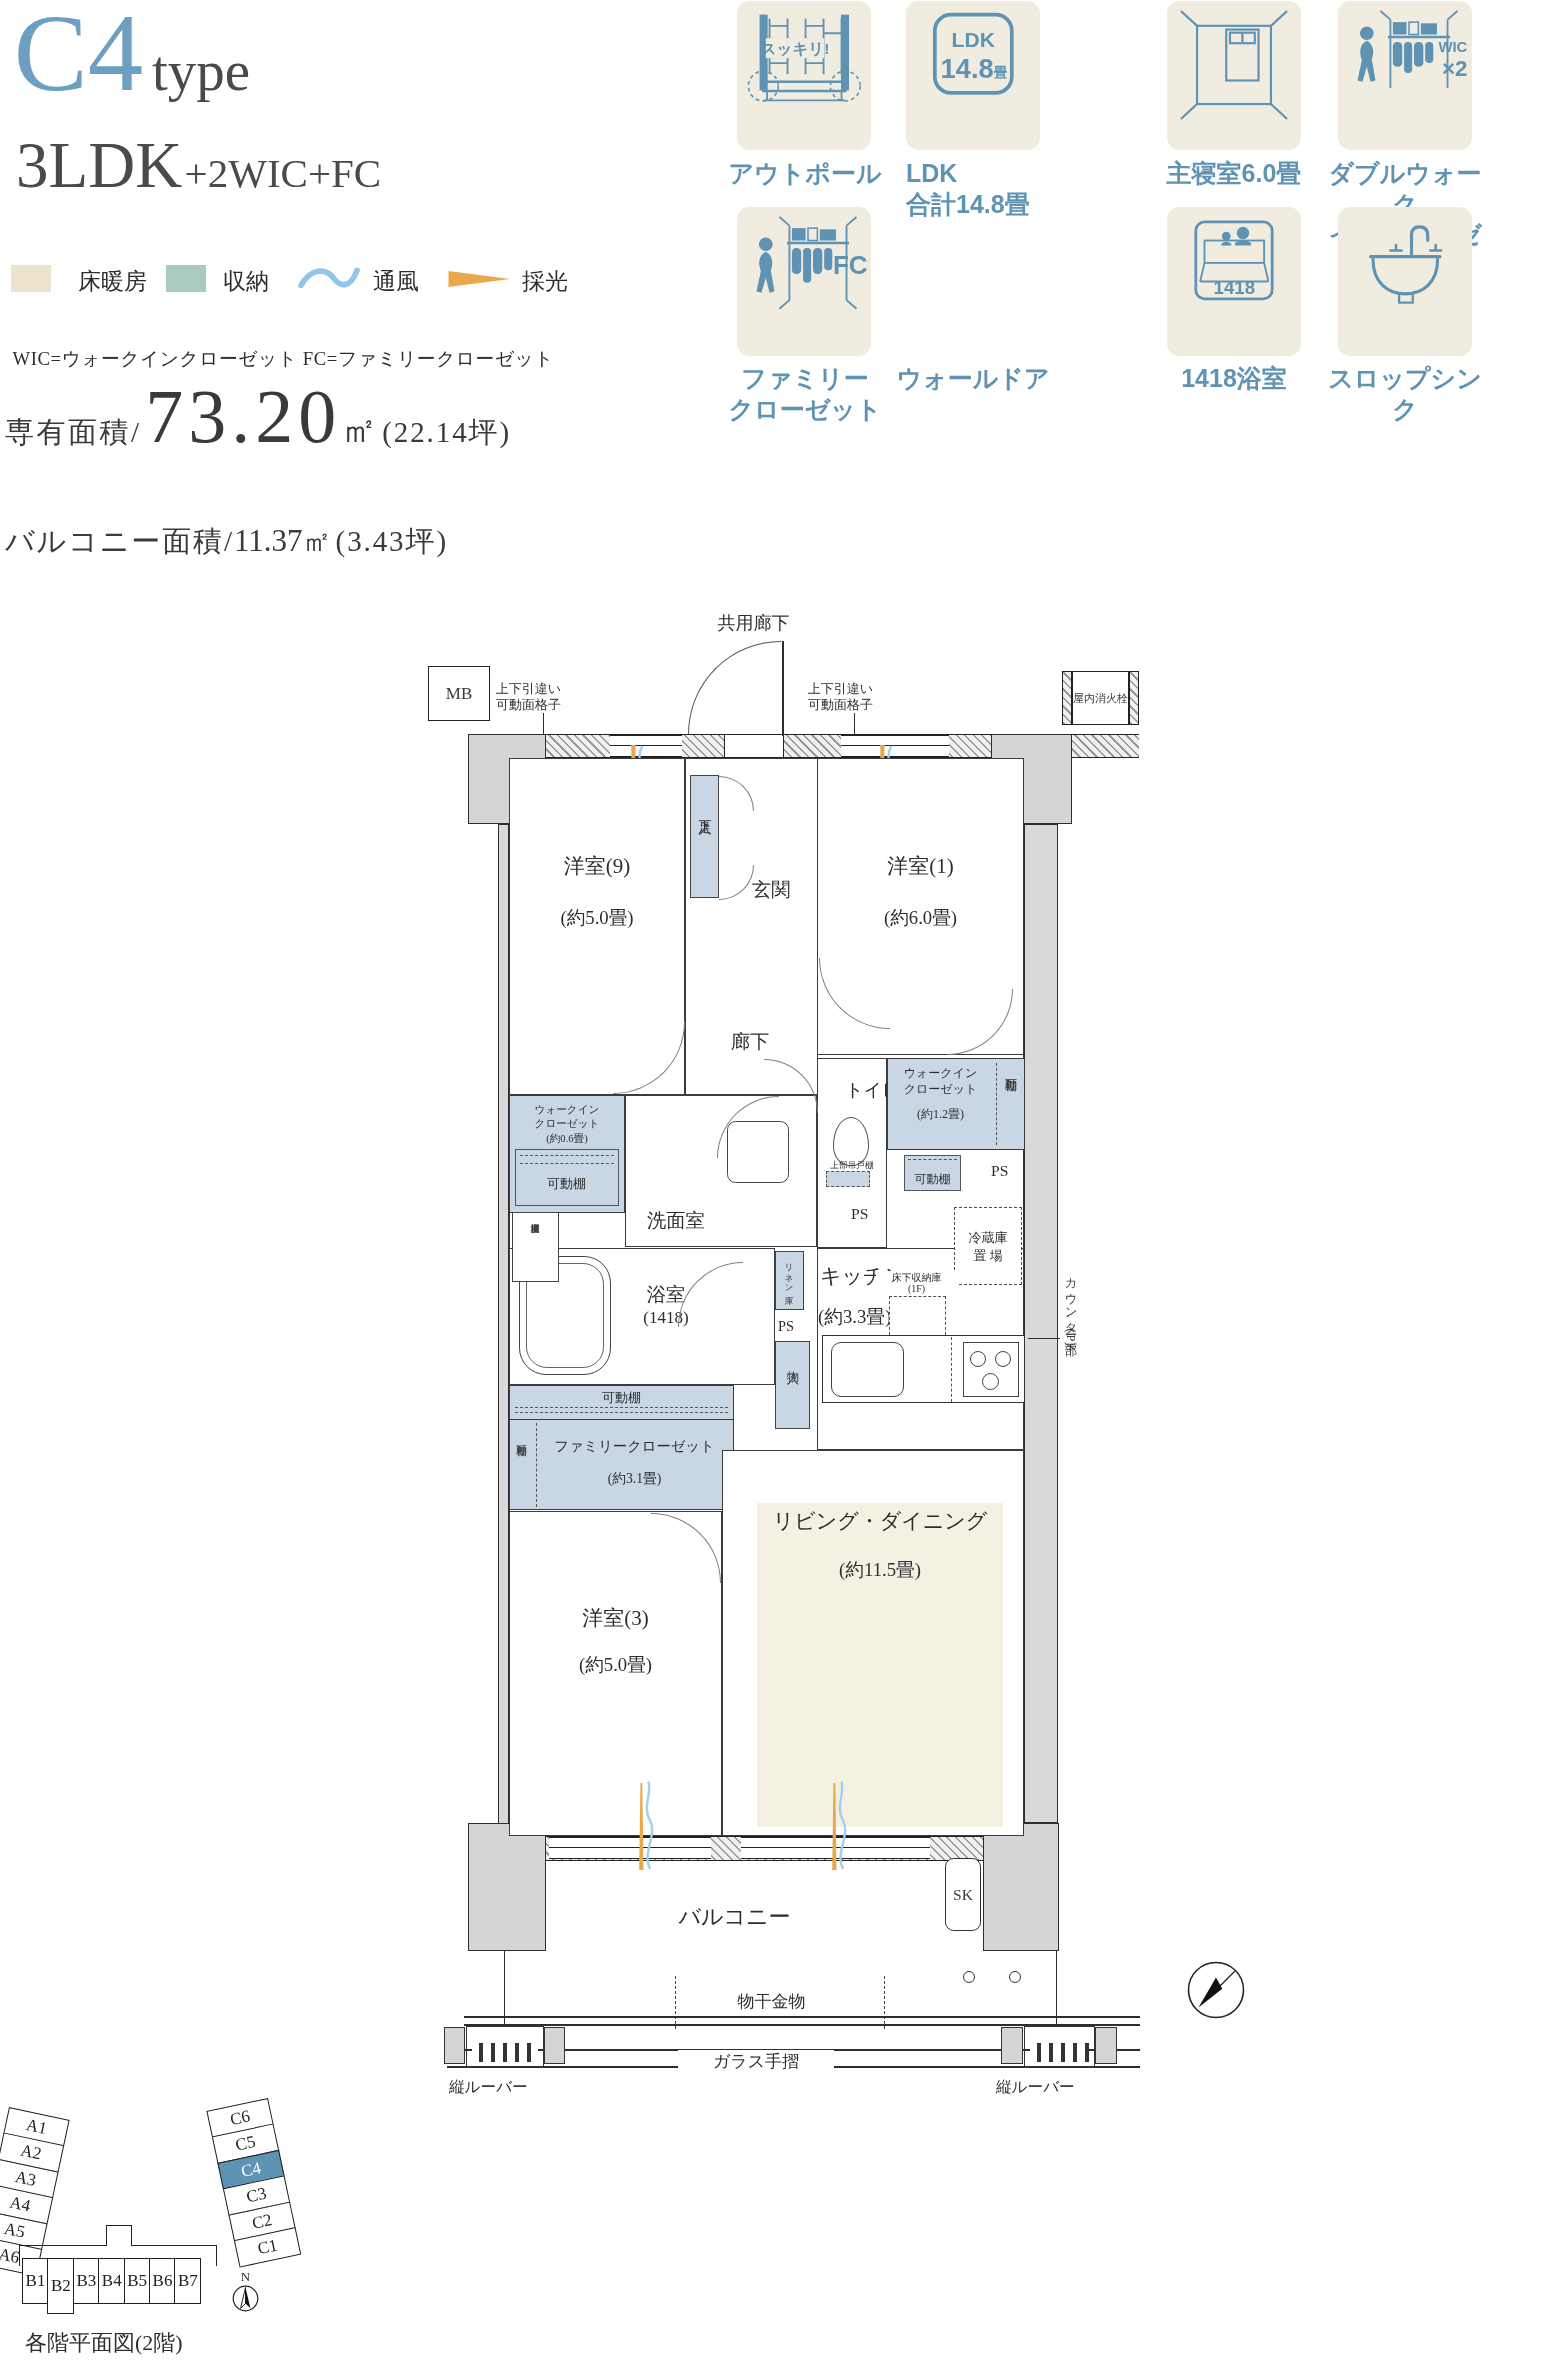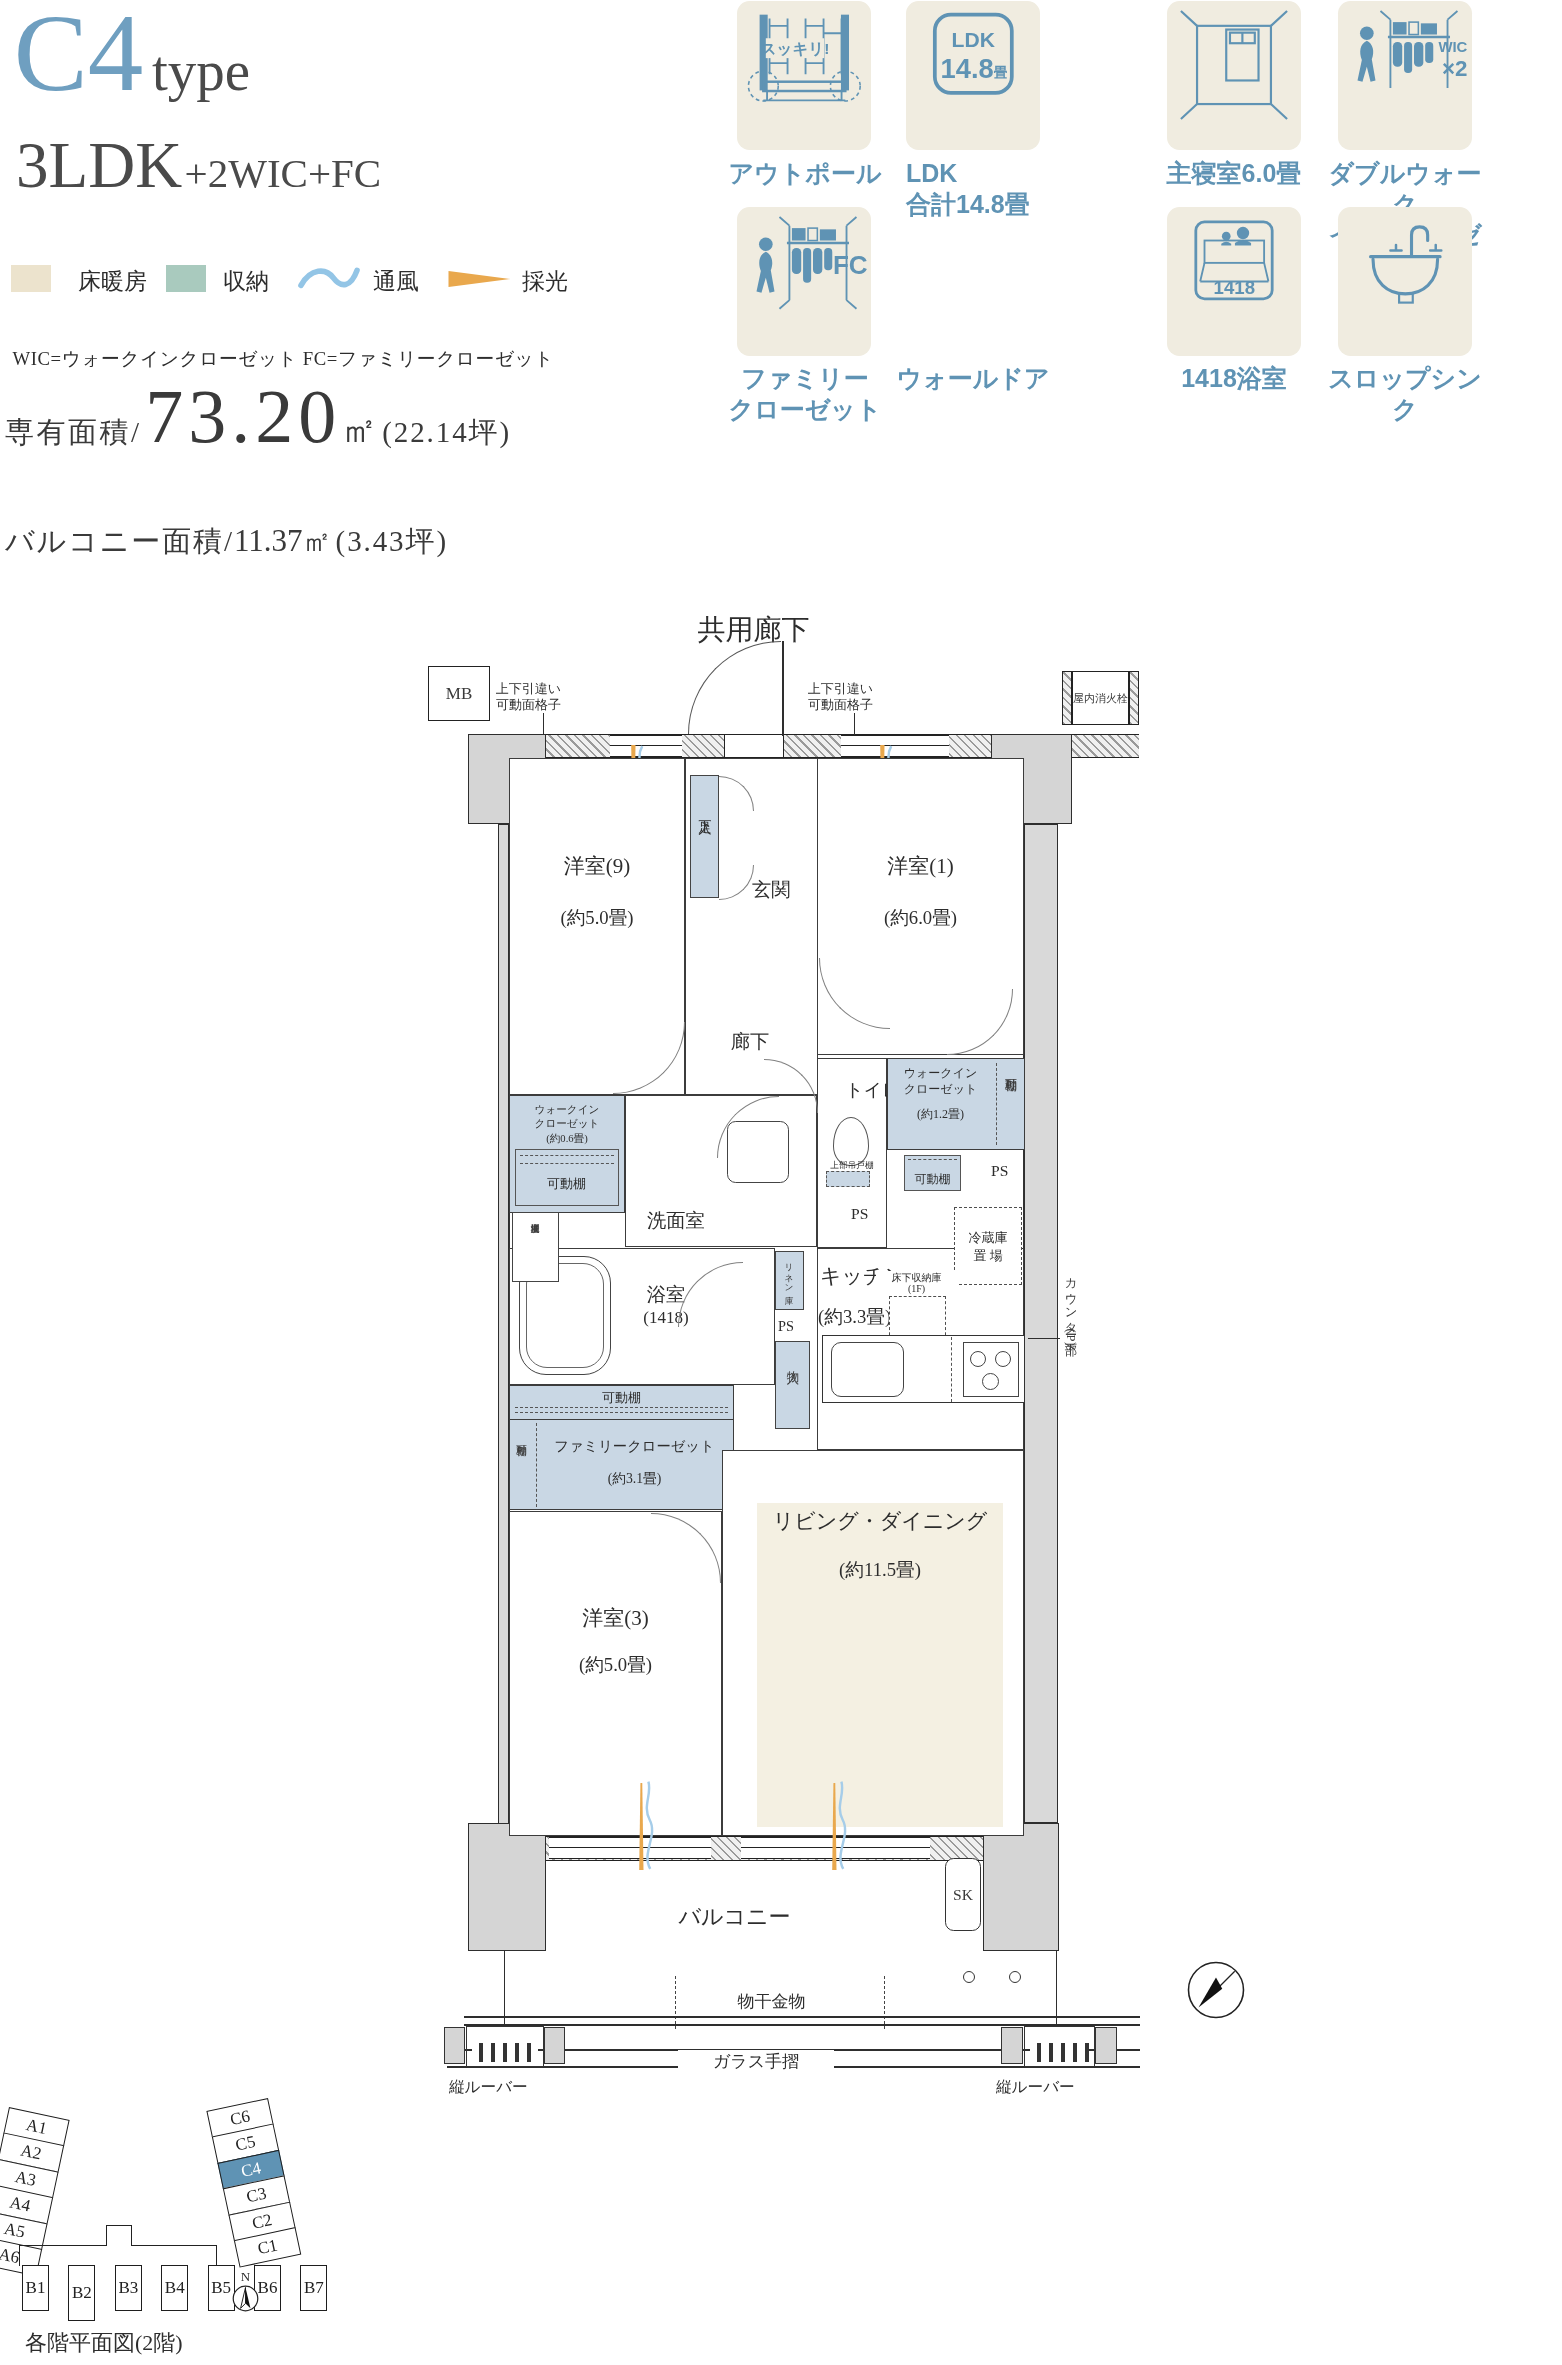--- a/index.html
+++ b/index.html
@@ -201,21 +201,21 @@
         <path d="M84,70 h18 M93,61 v9 M148,70 h18 M157,61 v9"></path>
       </g>
       <rect x="98" y="140" width="22" height="14" fill="none" stroke="#5f93b4" stroke-width="3.5"></rect>
     </svg>
   </div>
   <div class="feature-label" style="left:1318px;top:363px;">スロップシンク</div>
 </div>
 
 <div class="abs" style="left:0;top:591px;width:1563px;height:1531px;">
 
-  <div class="lbl ctr" style="left:660px;top:20px;width:187px;font-size:28px;">共用廊下</div>
+  <div class="lbl ctr" style="left:660px;top:20px;width:187px;font-size:18px;">共用廊下</div>
 
   <div class="abs" style="left:509px;top:167px;width:515px;height:1078px;background:#fff;border:1.9px solid #333;"></div>
 
   <div class="hatch" style="left:468px;top:143px;width:671px;height:24px;"></div>
   <div class="hatch" style="left:468px;top:1245px;width:591px;height:25px;"></div>
   <div class="wallstrip" style="left:498px;top:233px;width:11.2px;height:1011px;"></div>
   <div class="wallstrip" style="left:1024px;top:233px;width:34px;height:999px;"></div>
 
   <div class="win" style="left:610px;top:144px;width:72px;height:22.4px;"></div>
   <div class="abs" style="left:724px;top:144px;width:60px;height:22.4px;background:#fff;border-left:1.6px solid #222;border-right:1.6px solid #222;"></div>
@@ -475,21 +475,21 @@
         <span>C2</span>
       </div>
     <div class="cell" style="height:28px;margin-top:-1.6px;">
         <span>C1</span>
       </div>
   </div>
 
   <div class="abs" style="left:18.7px;top:173px;width:198px;height:21px;border:1.2px solid #222;border-bottom:none;"></div>
   <div class="abs" style="left:106px;top:153px;width:26px;height:21px;border:1.2px solid #222;border-bottom:none;background:#fff;"></div>
 
-  <div class="abs" style="left:22px;top:193px;display:flex;gap:21px;">
+  <div class="abs" style="left:22px;top:186px;display:flex;">
     <div class="cell" style="width:27px;height:46px;">
         <span>B1</span>
       </div>
     <div class="cell" style="width:27px;height:56px;margin-left:-1.6px;justify-content:center;">
         <span>B2</span>
       </div>
     <div class="cell" style="width:27px;height:46px;margin-left:-1.6px;">
         <span>B3</span>
       </div>
     <div class="cell" style="width:27px;height:46px;margin-left:-1.6px;">

